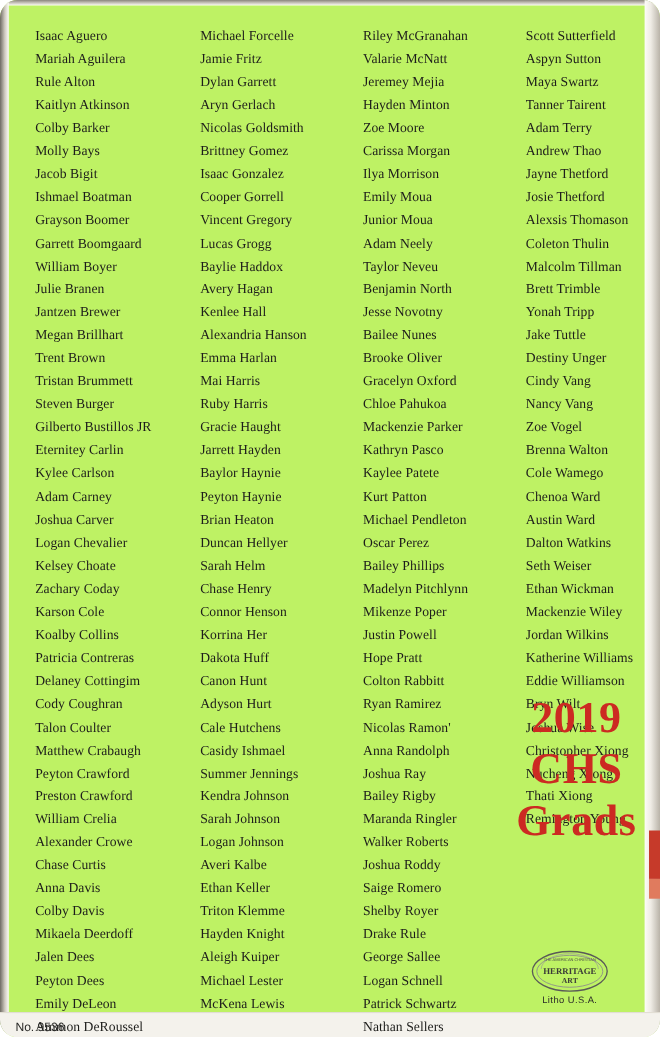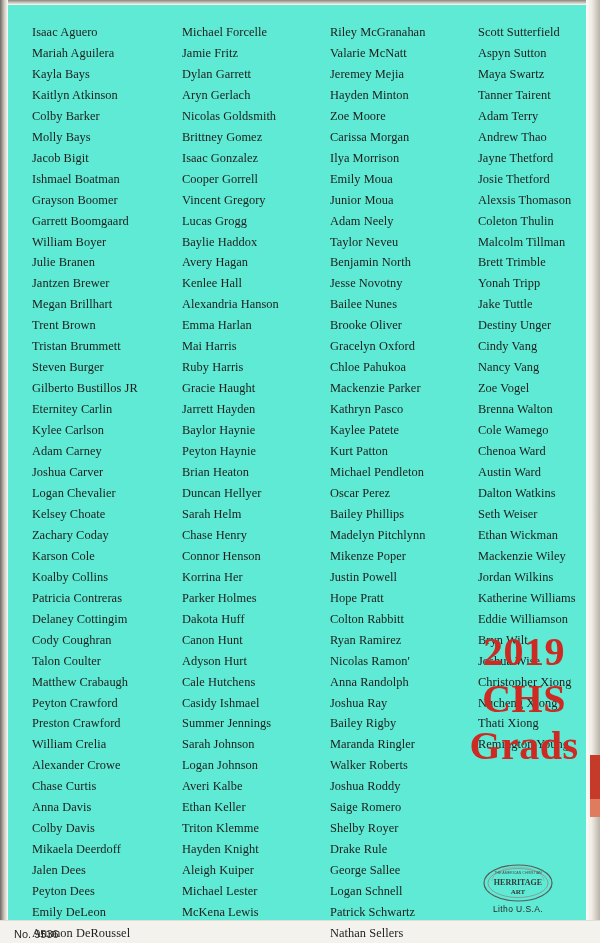--- a/index.html
+++ b/index.html
@@ -4,23 +4,24 @@
 <style>
   html, body {
     margin: 0;
     padding: 0;
     background: #ffffff;
   }
   .page {
     position: relative;
     width: 600px;
     height: 943px;
-    background: #5eead4;
+    background: #bef264;
     overflow: hidden;
     font-family: "Liberation Serif", serif;
+    border-radius: 16px;
   }
   
   .edge-left {
     position: absolute;
     left: 0; top: 0;
     width: 8px; height: 943px;
     background: linear-gradient(90deg, #6e6a63 0%, #cfcac0 55%, #fdfcf8 100%);
   }
   .edge-top {
     position: absolute;
@@ -139,21 +140,21 @@
   <div class="edge-left"></div>
   <div class="edge-right"></div>
   <div class="red-tab"></div>
   <div class="red-tab2"></div>
   <div class="edge-bottom"></div>
 
   <div class="columns">
     <div class="col col0">
         <div class="name">Isaac Aguero</div>
         <div class="name">Mariah Aguilera</div>
-        <div class="name">Kayla Bays</div>
+        <div class="name">Rule Alton</div>
         <div class="name">Kaitlyn Atkinson</div>
         <div class="name">Colby Barker</div>
         <div class="name">Molly Bays</div>
         <div class="name">Jacob Bigit</div>
         <div class="name">Ishmael Boatman</div>
         <div class="name">Grayson Boomer</div>
         <div class="name">Garrett Boomgaard</div>
         <div class="name">William Boyer</div>
         <div class="name">Julie Branen</div>
         <div class="name">Jantzen Brewer</div>
@@ -210,27 +211,27 @@
         <div class="name">Gracie Haught</div>
         <div class="name">Jarrett Hayden</div>
         <div class="name">Baylor Haynie</div>
         <div class="name">Peyton Haynie</div>
         <div class="name">Brian Heaton</div>
         <div class="name">Duncan Hellyer</div>
         <div class="name">Sarah Helm</div>
         <div class="name">Chase Henry</div>
         <div class="name">Connor Henson</div>
         <div class="name">Korrina Her</div>
-        <div class="name">Parker Holmes</div>
         <div class="name">Dakota Huff</div>
         <div class="name">Canon Hunt</div>
         <div class="name">Adyson Hurt</div>
         <div class="name">Cale Hutchens</div>
         <div class="name">Casidy Ishmael</div>
         <div class="name">Summer Jennings</div>
+        <div class="name">Kendra Johnson</div>
         <div class="name">Sarah Johnson</div>
         <div class="name">Logan Johnson</div>
         <div class="name">Averi Kalbe</div>
         <div class="name">Ethan Keller</div>
         <div class="name">Triton Klemme</div>
         <div class="name">Hayden Knight</div>
         <div class="name">Aleigh Kuiper</div>
         <div class="name">Michael Lester</div>
         <div class="name">McKena Lewis</div>
       </div>

